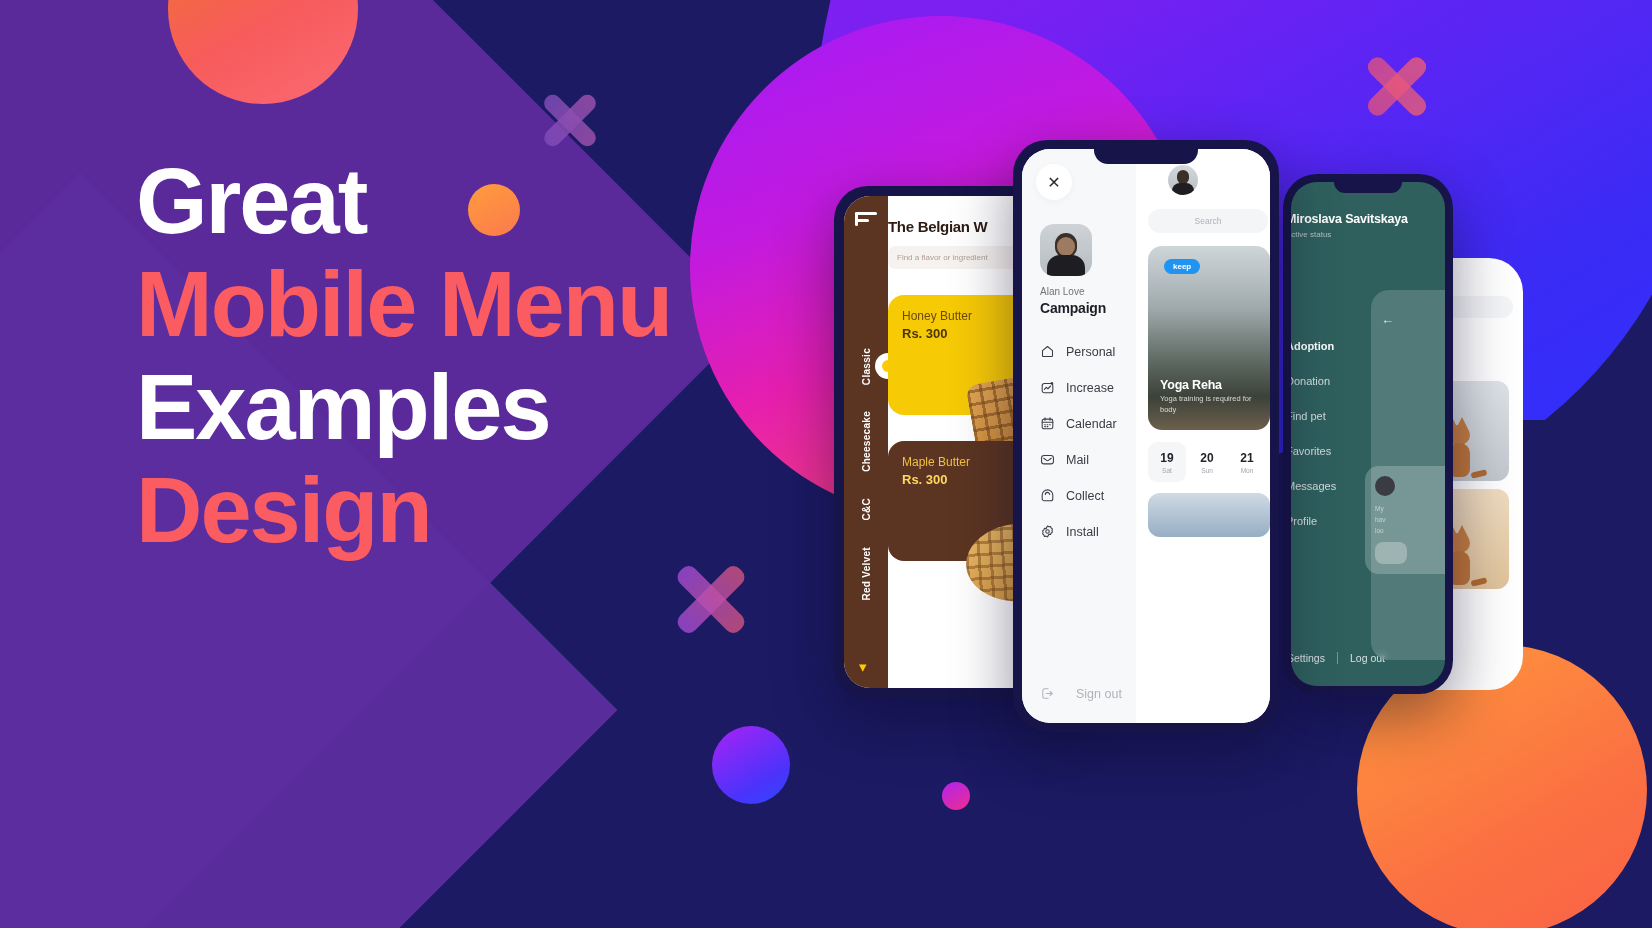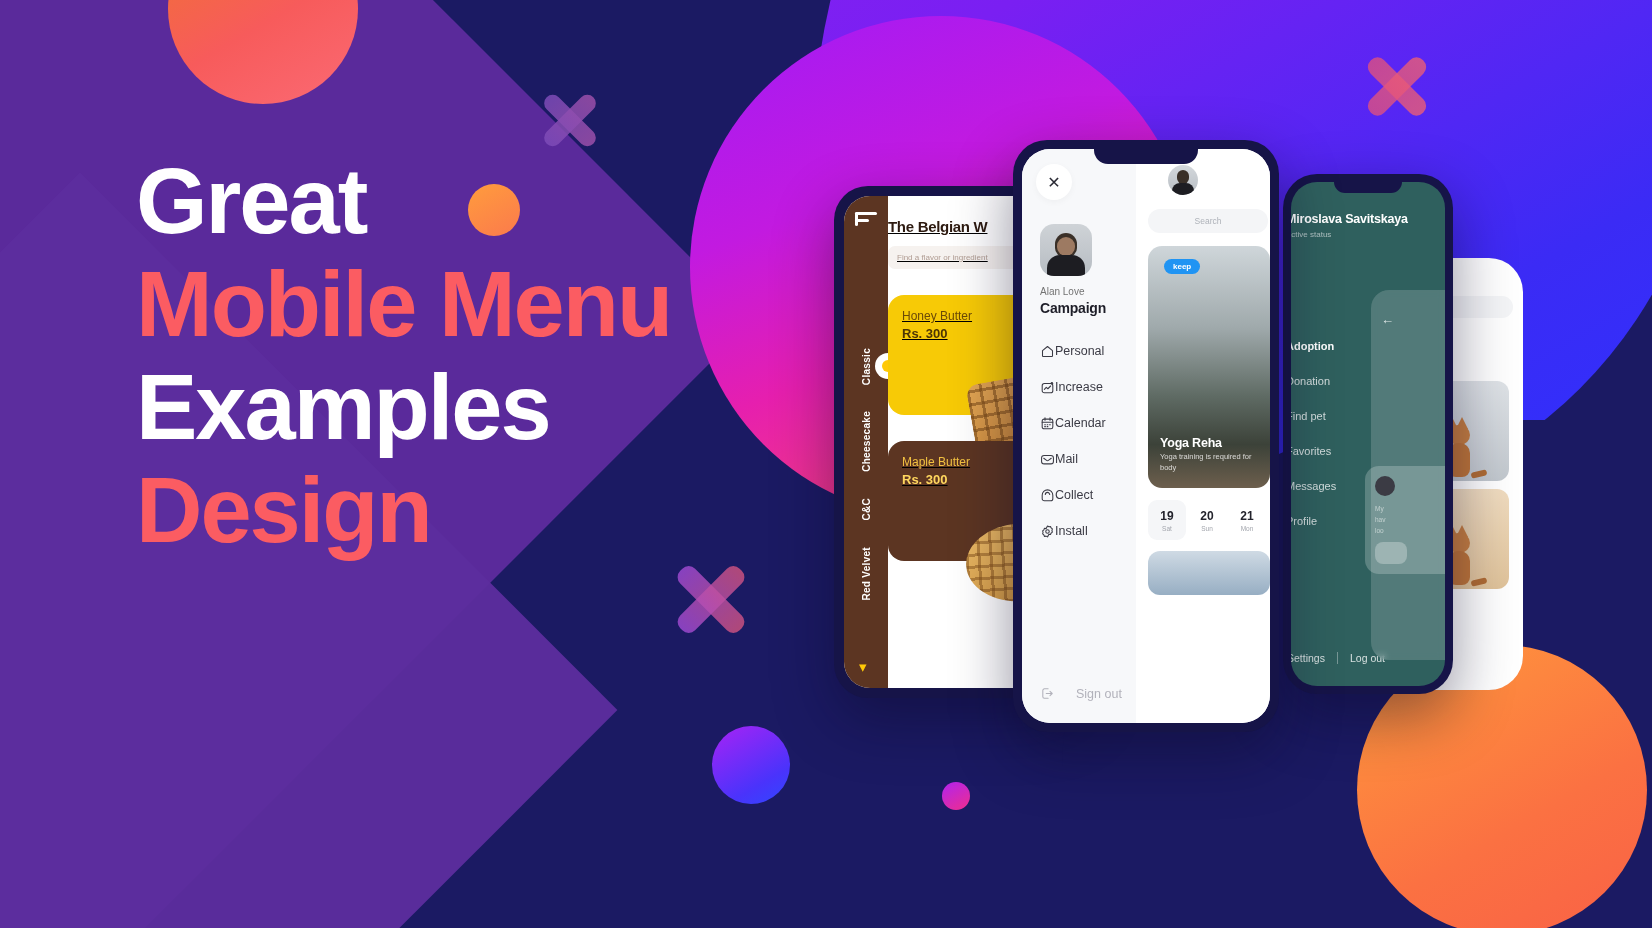--- a/index.html
+++ b/index.html
@@ -122,21 +122,21 @@
   .p1-tab{
     writing-mode:vertical-rl;transform:rotate(180deg);
     font-size:10px;font-weight:bold;letter-spacing:.3px;margin-bottom:26px;color:#fff;
   }
   .p1-tab.first{margin-top:2px;}
   .p1-dot{
     position:absolute;right:-6px;top:164px;width:12px;height:12px;border-radius:50%;
     background:#ffc907;box-shadow:0 0 0 7px #fff;
   }
   .p1-chev{position:absolute;bottom:14px;left:50%;margin-left:-7px;color:#ffc907;font-size:15px;line-height:1;}
-  .p1-main{flex:1;background:#fff;padding:22px 0 0 0;position:relative;overflow:hidden;text-decoration:underline;}
+  .p1-main{flex:1;background:#fff;padding:22px 0 0 0;position:relative;overflow:hidden;}
   .p1-title{font-size:15px;font-weight:bold;color:#2d1a10;letter-spacing:-.3px;white-space:nowrap;}
   .p1-search{
     margin-top:11px;background:#f6f2ef;border-radius:7px;height:23px;display:flex;align-items:center;
     padding:0 9px;font-size:8px;color:#b09c92;width:180px;
   }
   .p1-card{
     position:relative;margin-top:26px;width:190px;height:120px;border-radius:16px;padding:14px 0 0 14px;overflow:visible;
   }
   .p1-card.honey{background:#f7ca06;}
   .p1-card.maple{background:#5c3522;margin-top:26px;}
@@ -179,40 +179,40 @@
   .p2-avatar{
     width:52px;height:52px;border-radius:14px;margin-top:24px;overflow:hidden;position:relative;
     background:linear-gradient(180deg,#cfd3d7 0%,#b6bcc2 100%);
   }
   .p2-avatar .head{position:absolute;left:50%;margin-left:-11px;top:9px;width:22px;height:24px;border-radius:11px 11px 9px 9px;background:#3a3028;}
   .p2-avatar .face{position:absolute;left:50%;margin-left:-9px;top:13px;width:18px;height:19px;border-radius:9px;background:#9d7a62;}
   .p2-avatar .body{position:absolute;left:50%;margin-left:-19px;bottom:0;width:38px;height:21px;border-radius:13px 13px 0 0;background:#1d1d22;}
   .p2-name{margin-top:10px;font-size:10px;color:#737373;}
   .p2-role{margin-top:3px;font-size:14px;font-weight:bold;color:#1e1e28;letter-spacing:-.2px;}
   .p2-list{margin-top:28px;}
-  .p2-item{display:flex;align-items:flex-start;margin-bottom:21px;}
+  .p2-item{display:flex;align-items:center;gap:11px;margin-bottom:21px;}
   .p2-item .lbl{font-size:12.5px;color:#3b3b45;}
   .p2-signout{position:absolute;left:18px;bottom:22px;display:flex;align-items:center;gap:21px;}
   .p2-signout .lbl{font-size:12.5px;color:#b2b2bb;}
   .ico{width:15px;height:15px;flex:0 0 15px;display:block;}
   .ico svg{display:block;width:15px;height:15px;}
 
   .p2-content{flex:1;background:#fff;padding:16px 0 0 10px;position:relative;}
   .p2-av2{
     width:30px;height:30px;border-radius:50%;overflow:hidden;position:relative;margin-left:22px;
     background:linear-gradient(180deg,#d4d8dc,#b8bec4);
   }
   .p2-av2 .head{position:absolute;left:50%;margin-left:-6px;top:5px;width:12px;height:14px;border-radius:6px;background:#3a3028;}
   .p2-av2 .body{position:absolute;left:50%;margin-left:-11px;bottom:0;width:22px;height:12px;border-radius:8px 8px 0 0;background:#1d1d22;}
   .p2-search{
     margin-top:14px;margin-left:2px;height:24px;width:120px;background:#f4f5f7;border-radius:12px;
     display:flex;align-items:center;justify-content:center;font-size:8.5px;color:#aeb2b9;
   }
   .p2-hero{
-    margin-top:13px;margin-left:2px;width:122px;height:242px;border-radius:14px;overflow:hidden;position:relative;
+    margin-top:13px;margin-left:2px;width:122px;height:184px;border-radius:14px;overflow:hidden;position:relative;
     background:linear-gradient(180deg,#cfd6da 0%,#9fa9ab 34%,#5f6b64 62%,#3c4239 82%,#6d5f4d 100%);
   }
   .p2-keep{
     position:absolute;left:16px;top:13px;background:#2094f3;color:#fff;font-size:8px;font-weight:bold;
     border-radius:9px;padding:3px 9px;
   }
   .p2-hero-t{position:absolute;left:12px;bottom:38px;color:#fff;font-size:12.5px;font-weight:bold;letter-spacing:-.2px;}
   .p2-hero-s{position:absolute;left:12px;bottom:14px;color:rgba(255,255,255,.78);font-size:7.5px;line-height:1.45;width:104px;}
   .p2-dates{margin-top:12px;margin-left:2px;display:flex;gap:2px;}
   .p2-date{

